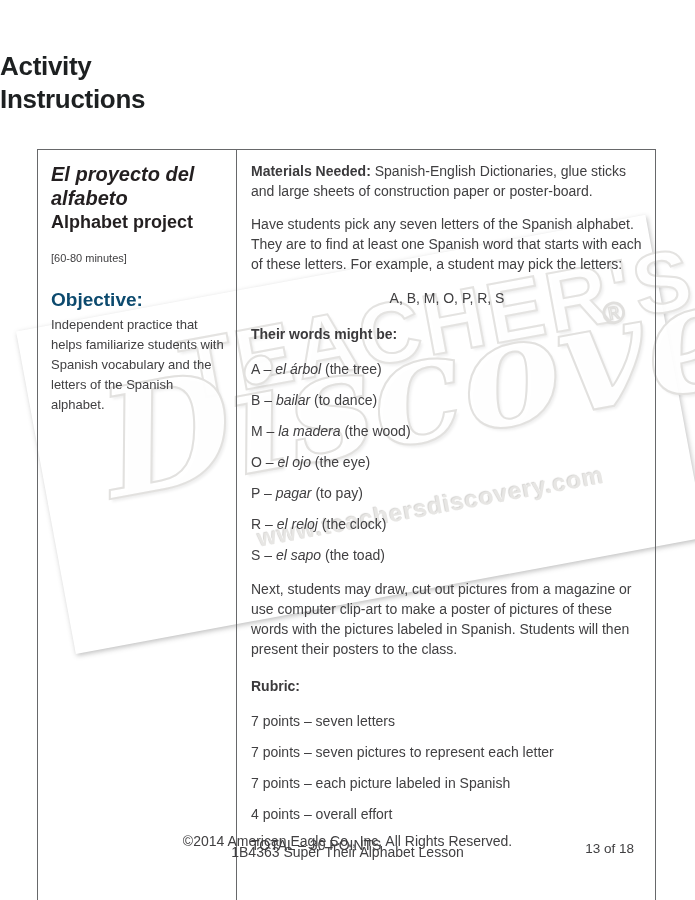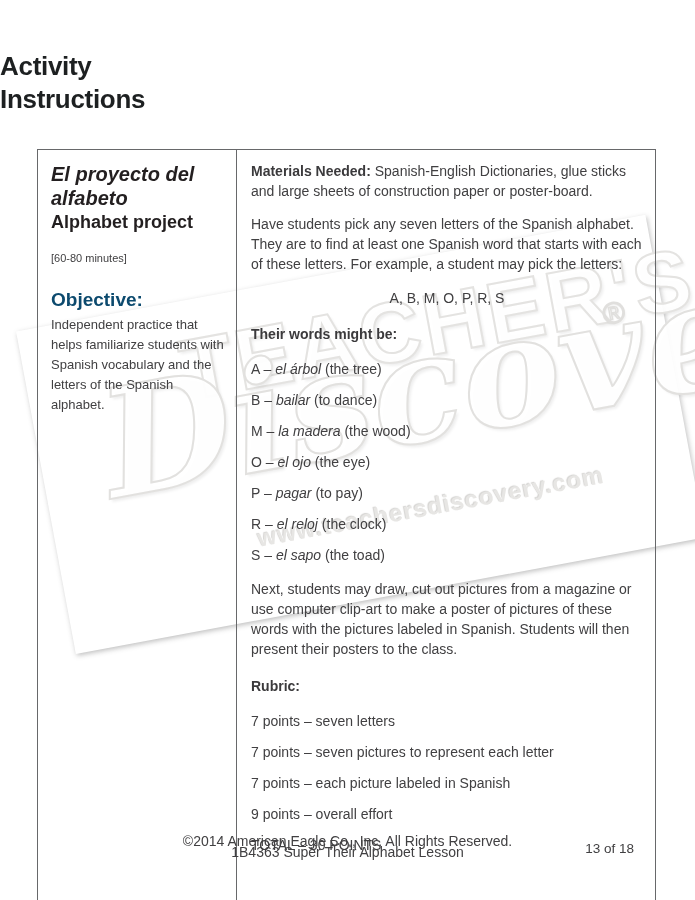--- a/index.html
+++ b/index.html
@@ -271,21 +271,21 @@
         <span>(the toad)</span>
       </div>
 
       <p style="margin-top:14px">Next, students may draw, cut out pictures from a magazine or use computer clip-art to make a poster of pictures of these words with the pictures labeled in Spanish. Students will then present their posters to the class.</p>
 
       <p class="rubric-label">Rubric:</p>
 
       <p class="rubric-row">7 points – seven letters</p>
       <p class="rubric-row">7 points – seven pictures to represent each letter</p>
       <p class="rubric-row">7 points – each picture labeled in Spanish</p>
-      <p class="rubric-row">9 points – overall effort</p>
+      <p class="rubric-row">4 points – overall effort</p>
       <p class="rubric-row">TOTAL – 30 POINTS</p>
 
     </div>
   </div>
 
   <div class="footer-center">
     <div>©2014 American Eagle Co., Inc. All Rights Reserved.</div>
     <div>1B4363 Super Their Alphabet Lesson</div>
   </div>
   <div class="page-number">13 of 18</div>

